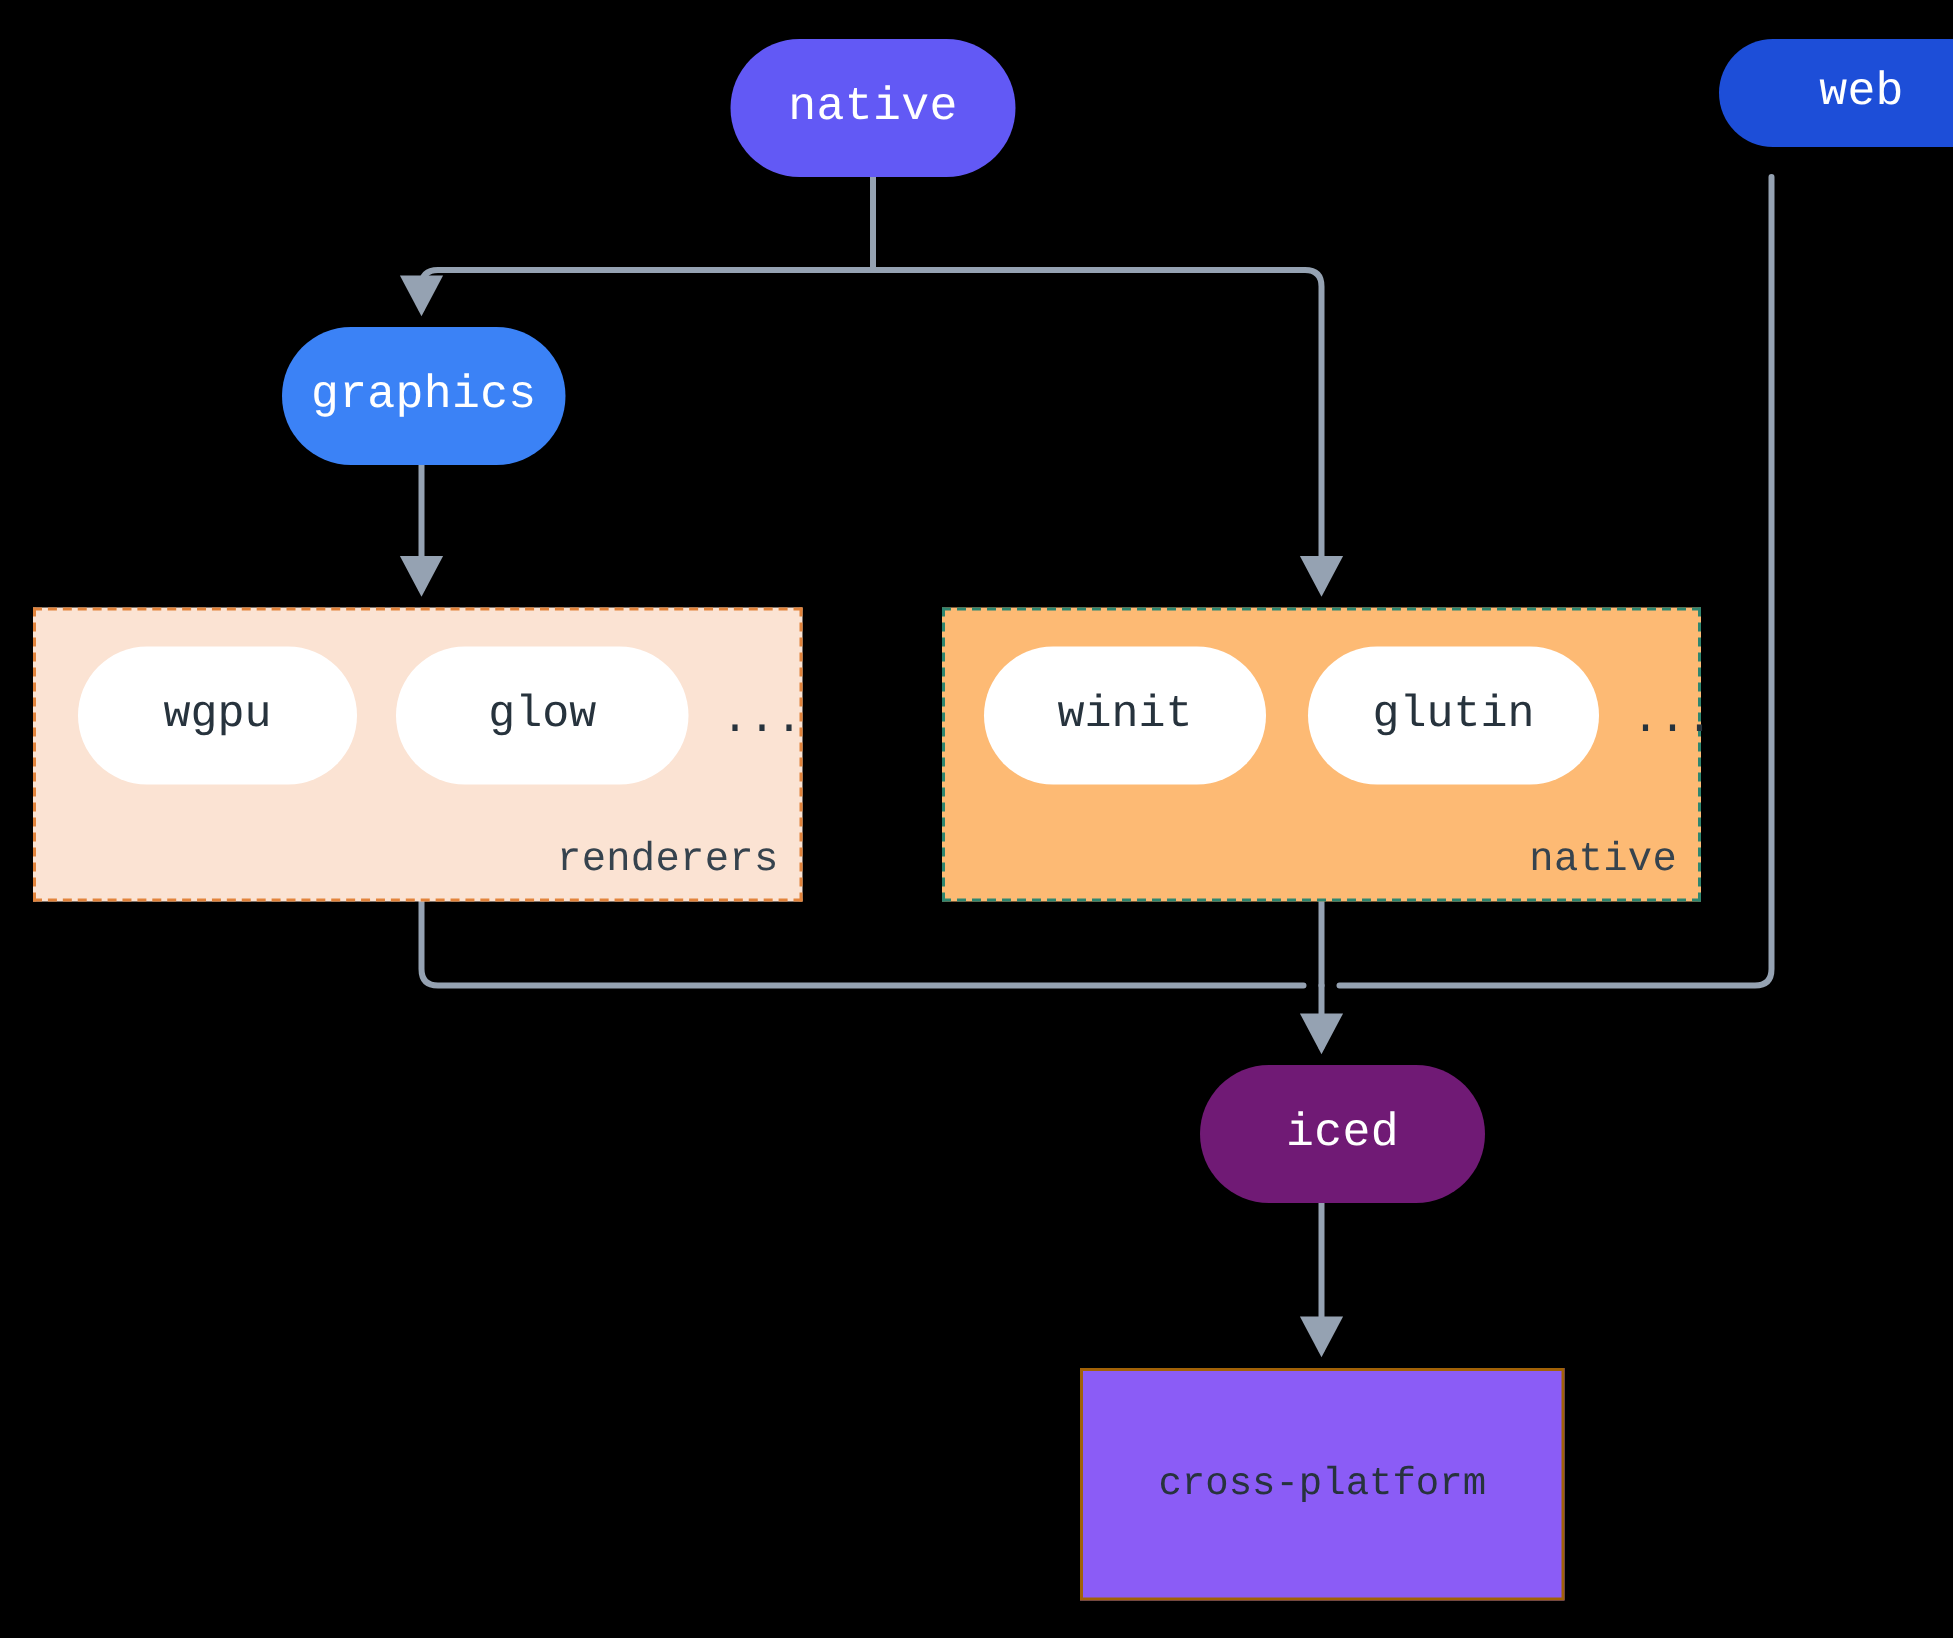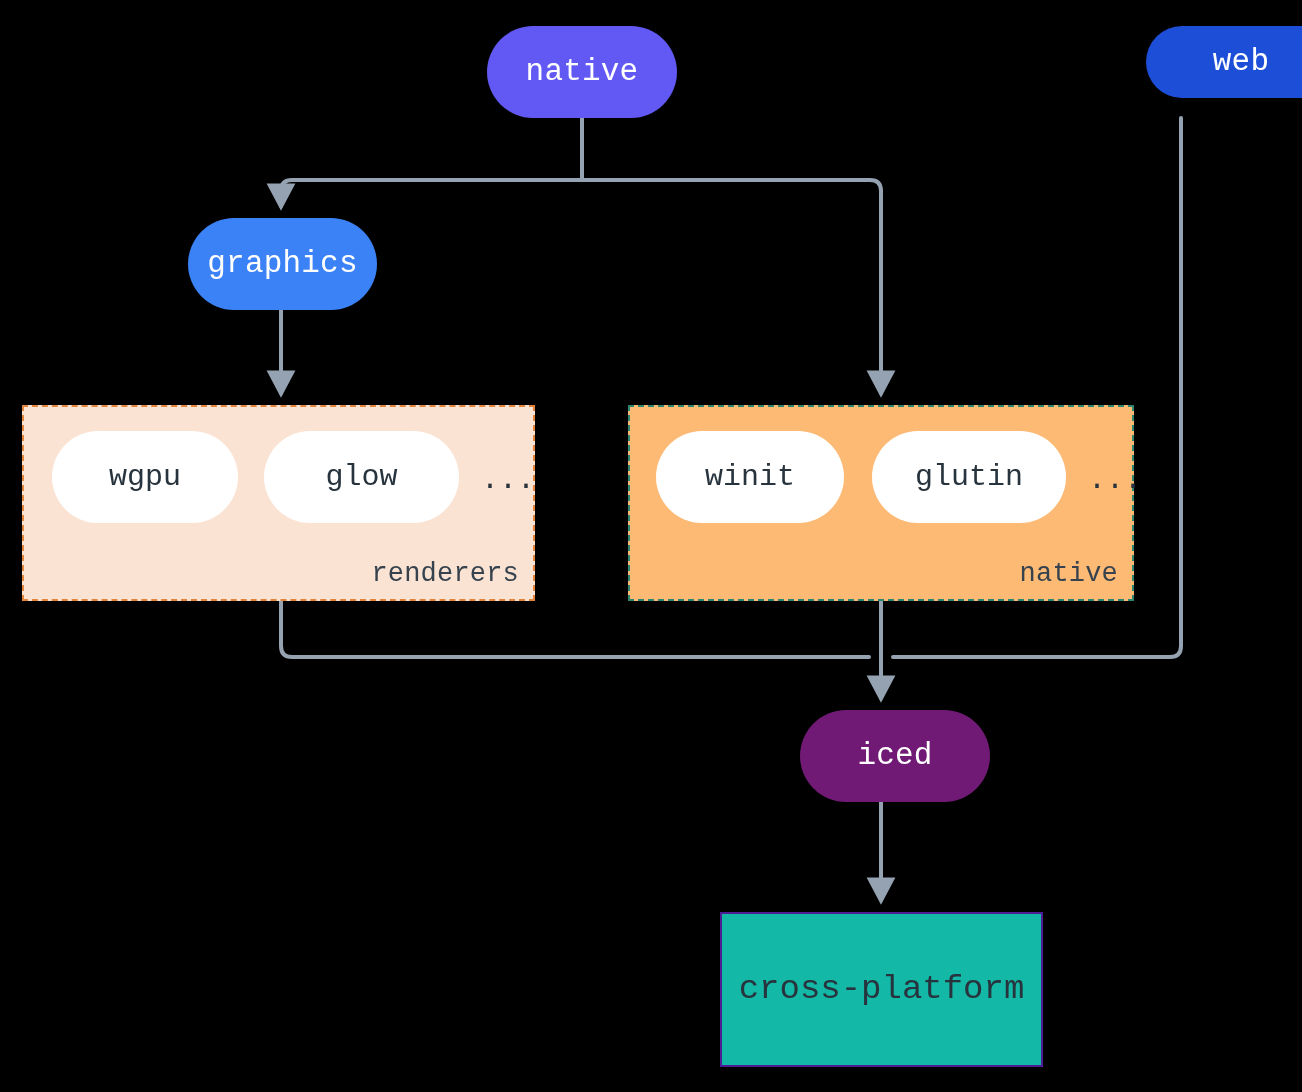--- a/index.html
+++ b/index.html
@@ -86,28 +86,28 @@
   .ellipsis {
     position: absolute;
     color: #27333D;
     font-size: 30px;
     line-height: 1;
   }
   
   #node-app {
     position: absolute;
     left: 720px; top: 912px; width: 323px; height: 155px;
-    background: #14b8a6;
-    border: 2px solid #4c1d95;
+    background: #8b5cf6;
+    border: 2px solid #a16207;
     box-sizing: border-box;
     display: flex;
     align-items: center;
     justify-content: center;
     color: #27333D;
-    font-size: 34px;
+    font-size: 26px;
     line-height: 1.55;
     text-align: center;
   }
 </style>
 </head>
 <body>
 
 <div id="diagram-root">
 
   <svg class="edges" viewBox="0 0 1302 1092" xmlns="http://www.w3.org/2000/svg">

